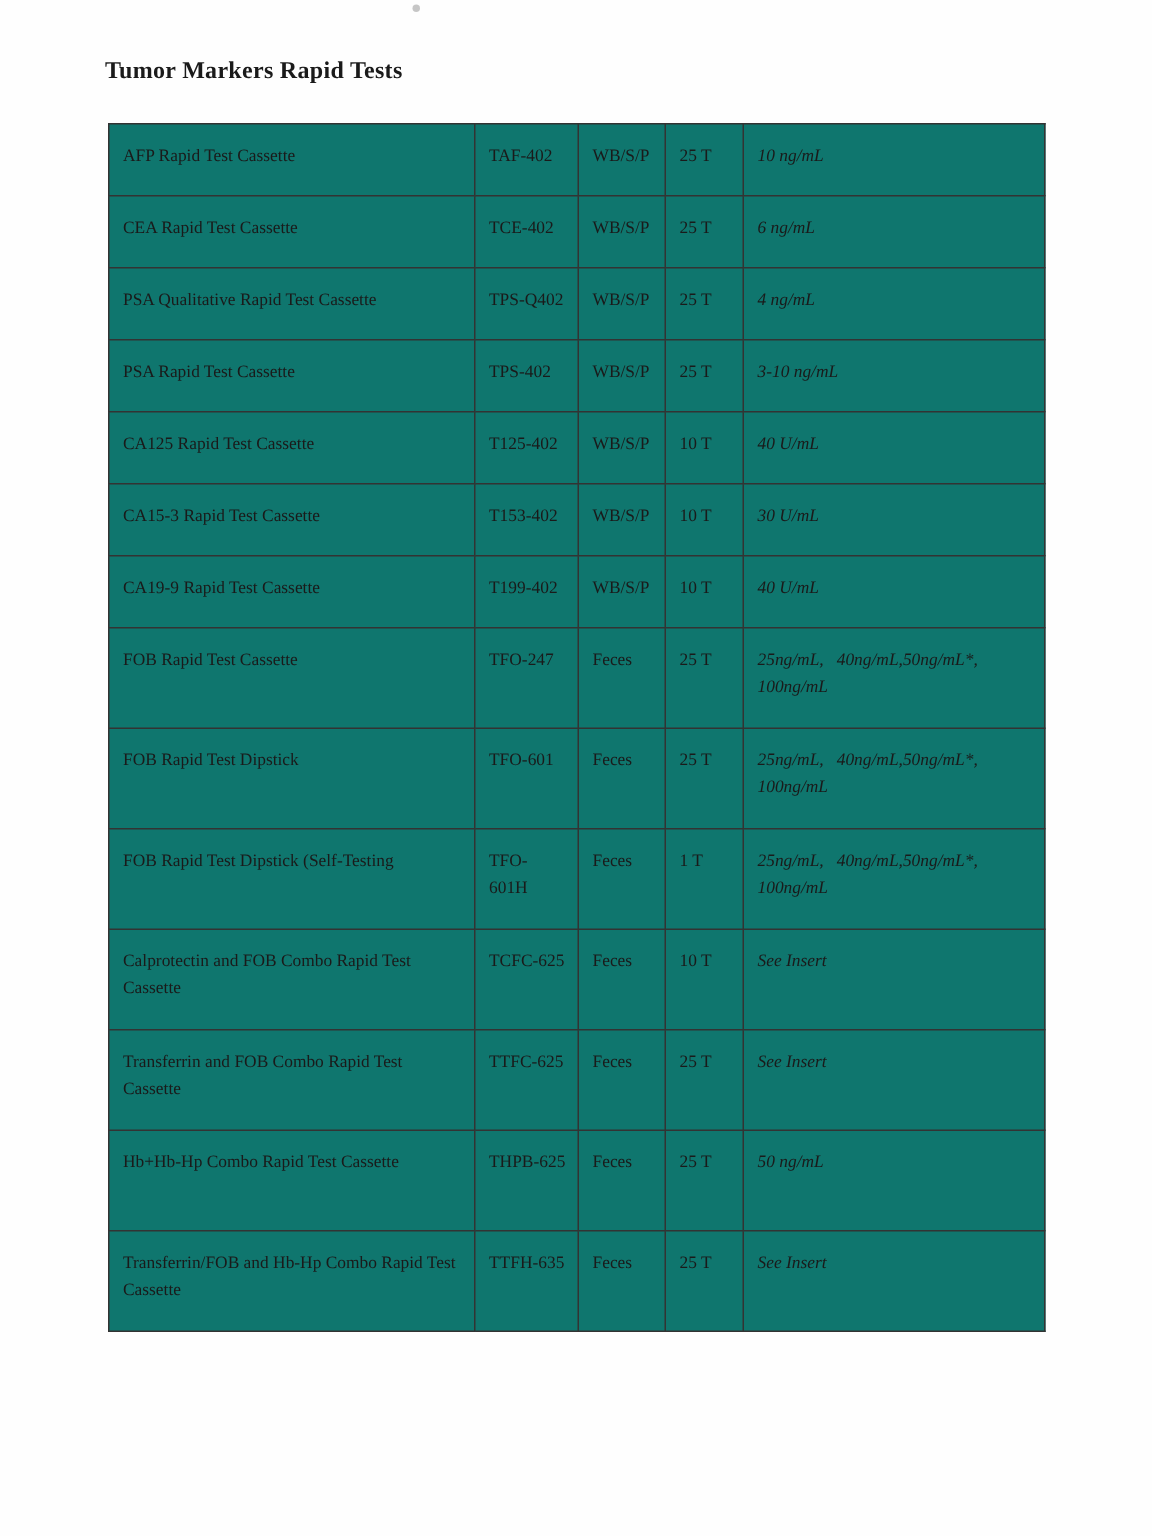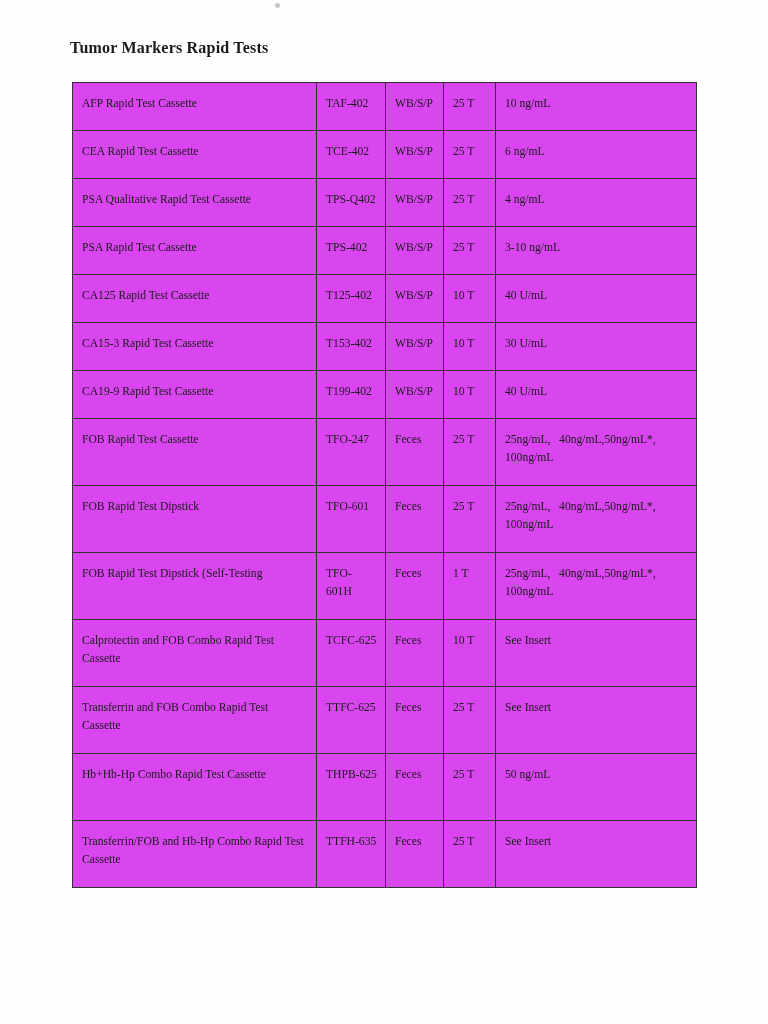--- a/index.html
+++ b/index.html
@@ -62,21 +62,21 @@
     position: absolute;
     left: 72px;
     top: 82px;
     width: 624px;
   }
 
   table.products {
     border-collapse: collapse;
     width: 624px;
     table-layout: fixed;
-    background: #d946ef;
+    background: #0f766e;
   }
 
   table.products td {
     border: 1.3px solid #333333;
     vertical-align: top;
     padding: 12px 8px 12px 9px;
     font-size: 11.6px;
     line-height: 1.52;
     color: #1a1a1a;
     word-wrap: break-word;
@@ -87,21 +87,21 @@
   col.c-name  { width: 244px; }
   col.c-code  { width: 69px;  }
   col.c-spec  { width: 58px;  }
   col.c-pack  { width: 52px;  }
   col.c-sens  { width: 201px; }
 
   tr.row-tall td { height: 42px; }
   tr.row-short td { height: 23px; }
 
   td.cell-name { padding-left: 10px; }
-  td.cell-sens { padding-left: 10px; }
+  td.cell-sens { padding-left: 10px; font-style: italic; }
 
   .sens-line { display: block; white-space: pre; }
 </style>
 </head>
 <body>
 
 <div class="page">
 
   <div class="speck speck-top"></div>
   <div class="speck speck-row2"></div>

